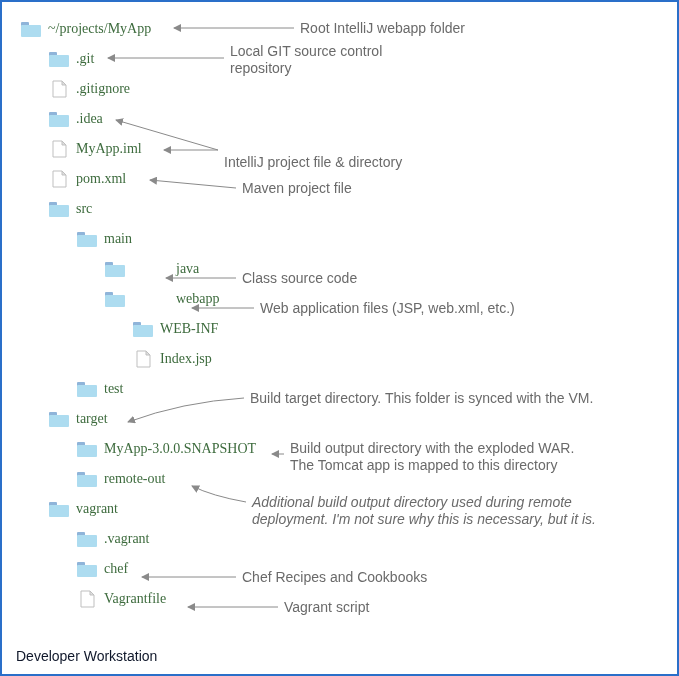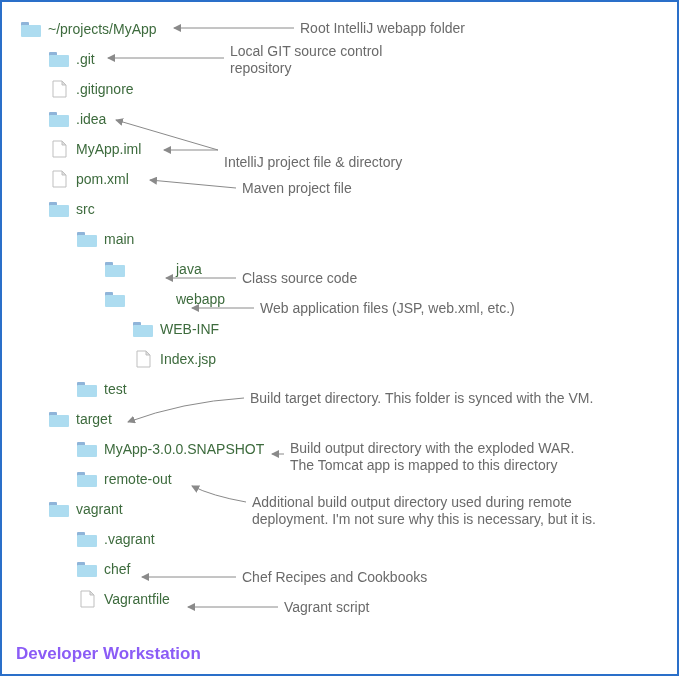--- a/index.html
+++ b/index.html
@@ -17,20 +17,21 @@
     border: 2px solid #2a6fc9;
     position: relative;
     background: #fff;
     overflow: hidden;
   }
   .tree {
     position: absolute;
     top: 12px;
     left: 18px;
     right: 0;
+    font-family: Liberation Serif, serif;
   }
   .row {
     position: relative;
     height: 30px;
     display: flex;
     align-items: center;
   }
   .indent-0 { padding-left: 0; }
   .indent-1 { padding-left: 28px; }
   .indent-2 { padding-left: 56px; }
@@ -54,23 +55,23 @@
   .annotation {
     color: #6a6a6a;
     font-size: 14px;
     line-height: 1.25;
   }
   .annotation.two-line { line-height: 1.2; }
   .caption {
     position: absolute;
     left: 14px;
     bottom: 10px;
-    color: #8b5cf6;
-    font-weight: bold;
-    font-size: 17px;
+    color: #0f172a;
+    font-weight: normal;
+    font-size: 14px;
   }
   svg.arrow {
     position: absolute;
     top: 0;
     left: 0;
     width: 679px;
     height: 676px;
     pointer-events: none;
   }
   svg.arrow line, svg.arrow path {
@@ -270,21 +271,21 @@
 
   <div class="ann-block annotation" style="left:258px; top:298px;">Web application files (JSP, web.xml, etc.)</div>
 
   <div class="ann-block annotation" style="left:248px; top:388px;">Build target directory. This folder is synced with the VM.</div>
 
   <div class="ann-block annotation two-line" style="left:288px; top:438px;">
     <div>Build output directory with the exploded WAR.</div>
     <div>The Tomcat app is mapped to this directory</div>
   </div>
 
-  <div class="ann-block annotation two-line" style="left:250px; top:492px;">
+  <div class="ann-block annotation two-line" style="left:250px; top:492px;font-style:italic;">
     <div>Additional build output directory used during remote</div>
     <div>deployment. I'm not sure why this is necessary, but it is.</div>
   </div>
 
   <div class="ann-block annotation" style="left:240px; top:567px;">Chef Recipes and Cookbooks</div>
 
   <div class="ann-block annotation" style="left:282px; top:597px;">Vagrant script</div>
 
   <svg class="arrow">
     <defs>

